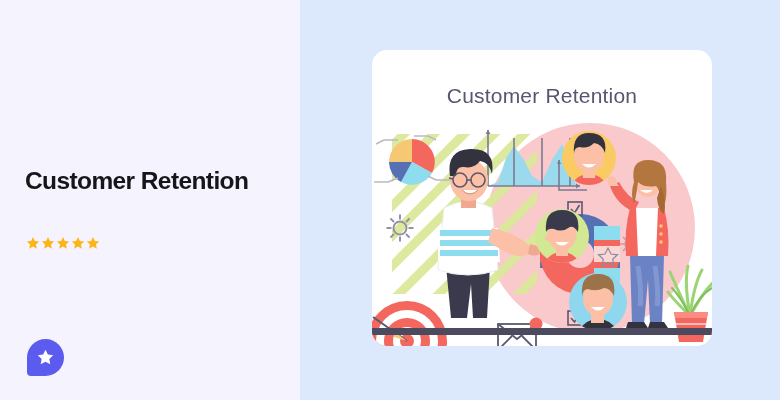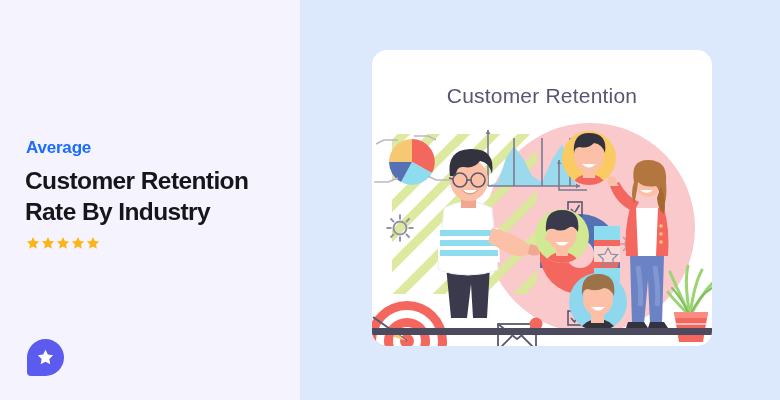--- a/index.html
+++ b/index.html
@@ -64,25 +64,23 @@
   .scene svg { display:block; }
 </style>
 </head>
 <body>
 
 <div id="root">
 
   <div class="panel-left"></div>
   <div class="panel-right"></div>
 
-  <div class="eyebrow">Average</div>
 
   <div class="headline">
     <span>Customer Retention</span><br>
-    <span>Rate By Industry</span>
   </div>
 
   <div class="stars">
     <svg width="14" height="14" viewBox="0 0 24 24">
         <path fill="#FBB615" d="M12 1.6l3.2 6.9 7.3.9-5.4 5 1.4 7.4L12 18l-6.5 3.8 1.4-7.4-5.4-5 7.3-.9z"></path>
       </svg>
     <svg width="14" height="14" viewBox="0 0 24 24">
         <path fill="#FBB615" d="M12 1.6l3.2 6.9 7.3.9-5.4 5 1.4 7.4L12 18l-6.5 3.8 1.4-7.4-5.4-5 7.3-.9z"></path>
       </svg>
     <svg width="14" height="14" viewBox="0 0 24 24">

